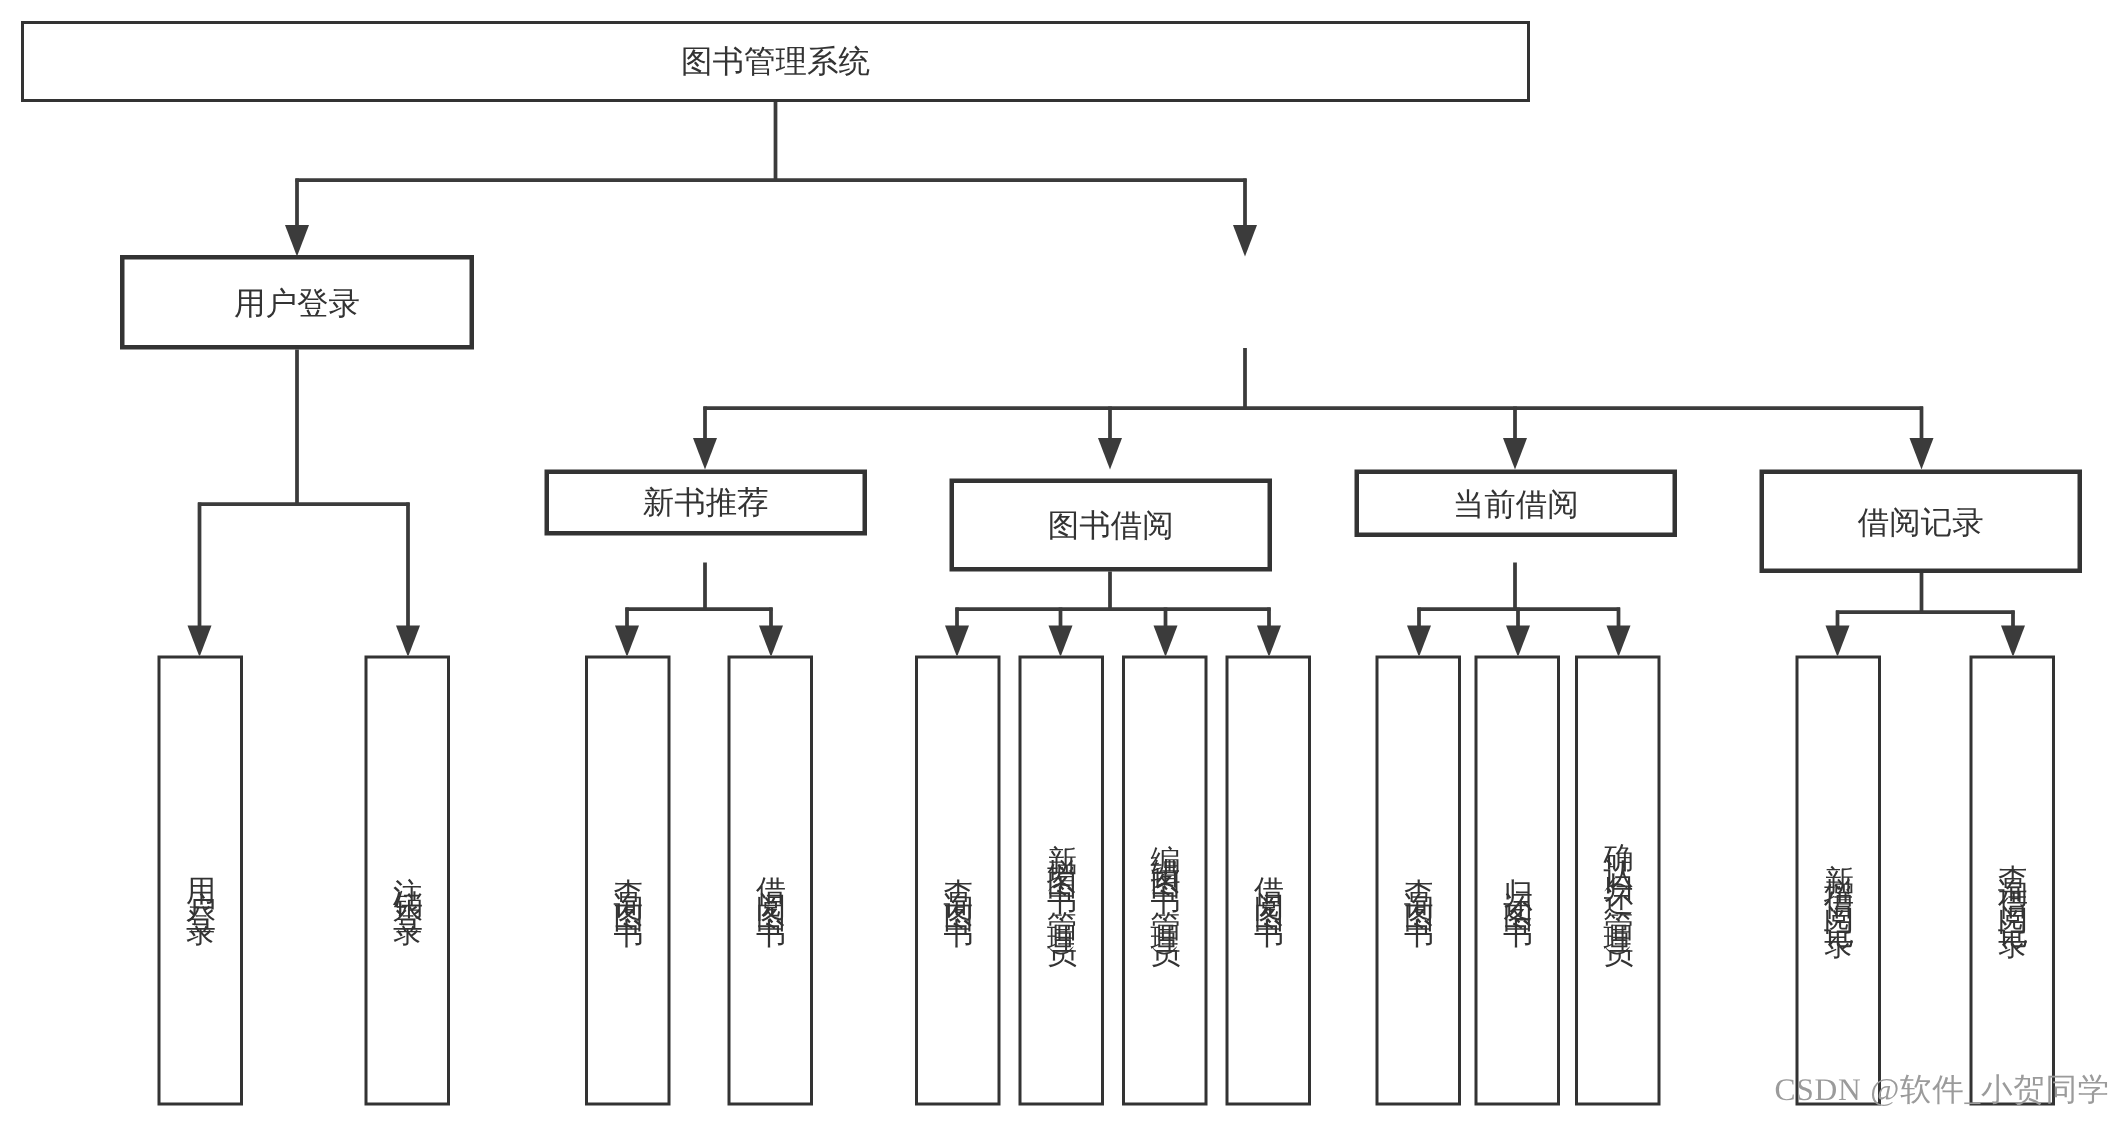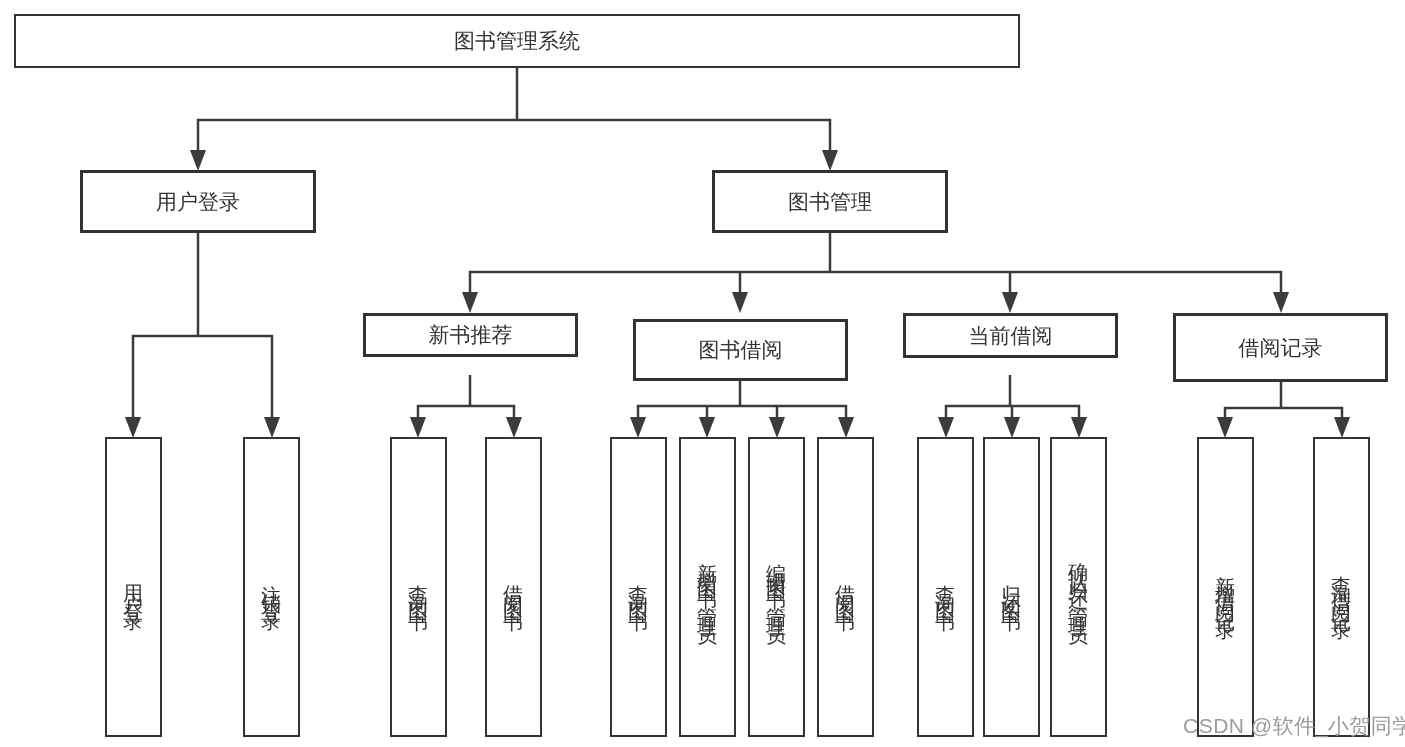--- a/index.html
+++ b/index.html
@@ -1,20 +1,20 @@
 <!DOCTYPE html>
 <html><head>
 <meta charset="utf-8">
 <style>
   html,body{margin:0;padding:0;background:#ffffff;}
   .canvas{
     position:relative;
     width:1405px;height:747px;
     background:#ffffff;
-    font-family:Liberation Sans, sans-serif;
+    font-family:Liberation Serif, serif;
     overflow:hidden;
   }
   svg.edges{position:absolute;left:0;top:0;z-index:1;}
   .hbox{
     position:absolute;z-index:2;box-sizing:border-box;
     border:3px solid #333333;background:#ffffff;
     display:flex;align-items:center;justify-content:center;
     font-size:21px;color:#333333;white-space:nowrap;
   }
   .hbox.root{border-width:2px;font-size:21px;}
@@ -117,23 +117,20 @@
     </g>
   </svg>
 
   <div class="hbox root" style="left:14px;top:14px;width:1006px;height:54px;">
     <span>图书管理系统</span>
   </div>
 
   <div class="hbox" style="left:80px;top:170px;width:236px;height:63px;">
     <span>用户登录</span>
   </div>
-  <div class="hbox" style="left:712px;top:170px;width:236px;height:63px;">
-    <span>图书管理</span>
-  </div>
 
   <div class="hbox" style="left:363px;top:313px;width:215px;height:44px;">
     <span>新书推荐</span>
   </div>
   <div class="hbox" style="left:633px;top:319px;width:215px;height:62px;">
     <span>图书借阅</span>
   </div>
   <div class="hbox" style="left:903px;top:313px;width:215px;height:45px;">
     <span>当前借阅</span>
   </div>

